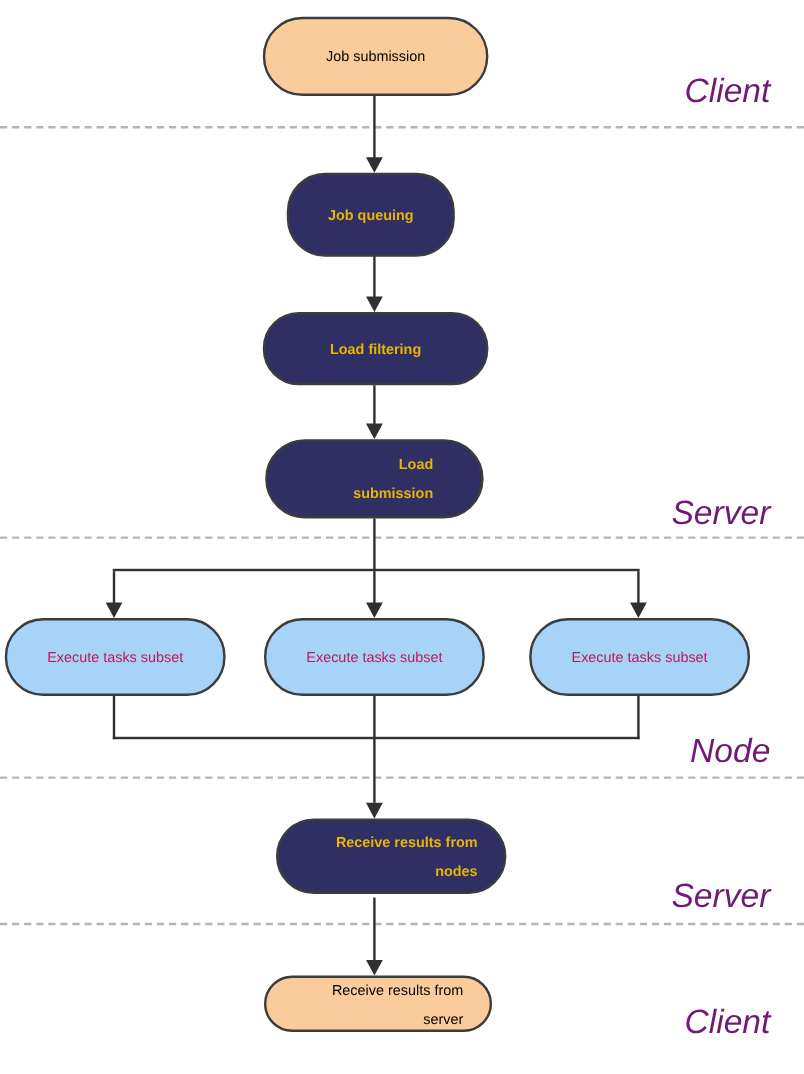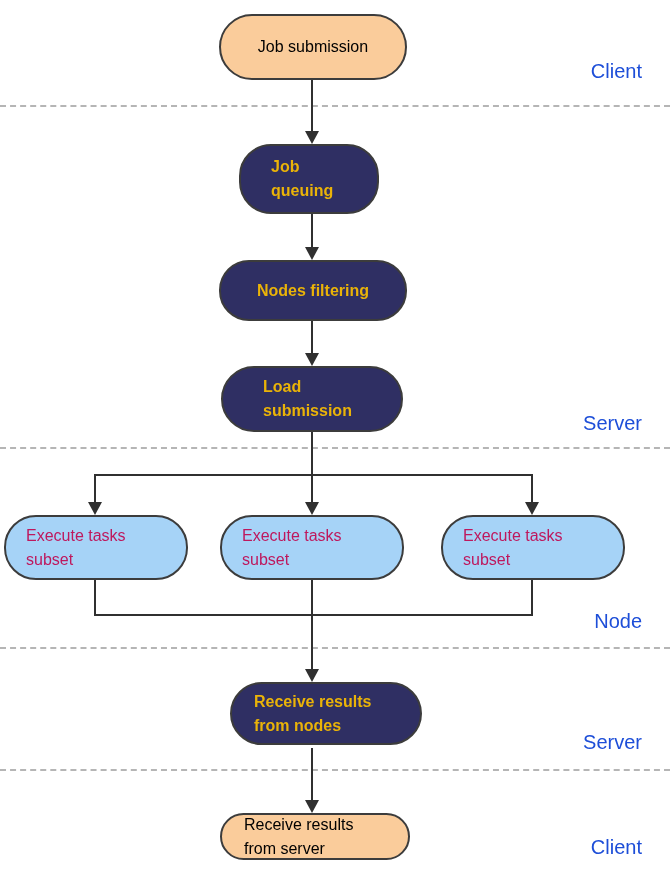--- a/index.html
+++ b/index.html
@@ -12,36 +12,36 @@
   }
   
   .sep{
     position:absolute;left:0;width:670px;height:0;
     border-top:2px dashed var(--separator,#b5b5b5);
   }
   #sep1{top:105px;} #sep2{top:447px;} #sep3{top:647px;} #sep4{top:769px;}
   
   .lane-label{
     position:absolute;right:28px;
-    font-size:20px;color:#1d4ed8;
+    font-style:italic;font-size:28px;color:#701a75;
     white-space:nowrap;
   }
   #lane-client-top{top:60px;}
   #lane-server-mid{top:412px;}
   #lane-nodes{top:610px;}
   #lane-server-bottom{top:731px;}
   #lane-client-bottom{top:836px;}
   
   .pill{
     position:absolute;
     display:flex;align-items:center;justify-content:center;
-    text-align:left;
+    text-align:right;
     border:2px solid var(--border,#3c3c3c);
     box-sizing:border-box;
-    font-size:16px;line-height:24px;
+    font-size:12px;line-height:24px;
   }
   .pill.client{background:var(--client-fill,#facc9b);color:#000;}
   .pill.server{background:var(--server-fill,#2f2f63);color:#eab308;font-weight:bold;}
   .pill.node{background:var(--node-fill,#a6d3f7);color:#be185d;}
   #job-submission      {left:219px;top:14px; width:188px;height:66px;border-radius:33px;}
   #job-queuing         {left:239px;top:144px;width:140px;height:70px;border-radius:32px;padding:0 30px;}
   #node-filtering      {left:219px;top:260px;width:188px;height:61px;border-radius:30px;}
   #load-balancing      {left:221px;top:366px;width:182px;height:66px;border-radius:33px;padding:0 40px;}
   #execute-1           {left:4px;  top:515px;width:184px;height:65px;border-radius:32px;padding:0 20px;}
   #execute-2           {left:220px;top:515px;width:184px;height:65px;border-radius:32px;padding:0 20px;}
@@ -112,21 +112,21 @@
   <div class="vline" id="v6a"></div>
   <div class="vline" id="v6b"></div>
   <div class="vline" id="v6c"></div>
   <div class="hline" id="merge-h"></div>
   <div class="arrowhead" id="a6"></div>
   <div class="vline" id="v7"></div>
   <div class="arrowhead" id="a7"></div>
 
   <div class="pill client" id="job-submission">Job submission</div>
   <div class="pill server" id="job-queuing">Job queuing</div>
-  <div class="pill server" id="node-filtering">Nodes filtering</div>
+  <div class="pill server" id="node-filtering">Load filtering</div>
   <div class="pill server" id="load-balancing">Load submission</div>
   <div class="pill node" id="execute-1">Execute tasks subset</div>
   <div class="pill node" id="execute-2">Execute tasks subset</div>
   <div class="pill node" id="execute-3">Execute tasks subset</div>
   <div class="pill server" id="receive-from-nodes">Receive results from nodes</div>
   <div class="pill client" id="receive-from-server">Receive results from server</div>
 
 </div>
 
 </body></html>

